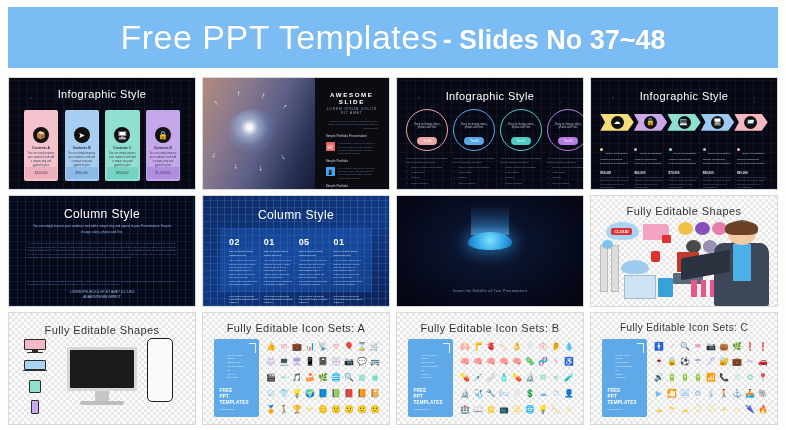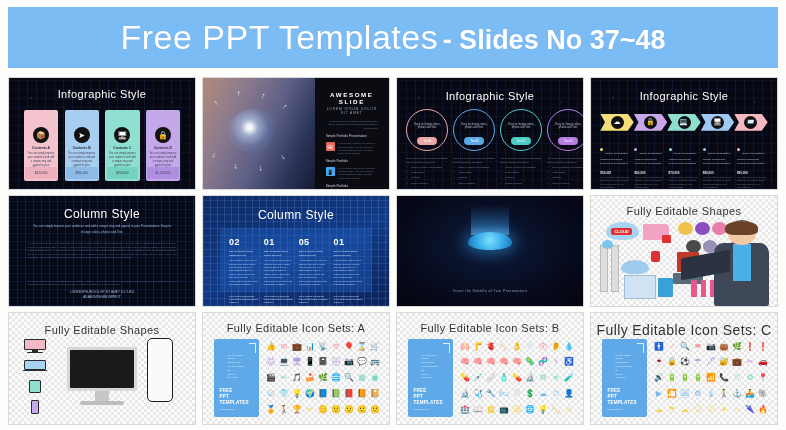--- a/index.html
+++ b/index.html
@@ -640,21 +640,21 @@
           <span style="color:#f5d24a">🌐</span>
           <span style="color:#f5d24a">💡</span>
           <span style="color:#f5d24a">🦴</span>
           <span style="color:#f5d24a">⚠</span>
         </div>
       </div>
     </div>
 
     <div class="slide">
       <div class="slide-inner bg-checker">
-        <div class="slide-title dark-txt" style="top:8%;font-size:14px">Fully Editable Icon Sets: C</div>
+        <div class="slide-title dark-txt" style="top:8%;font-size:10px">Fully Editable Icon Sets: C</div>
         <div class="icon-card">
           <div class="corner"></div>
           <div class="lines" style="white-space:pre-line">You can Resize without
 losing quality.
 You can Change Fill
 Color &amp;
 Line Color.</div>
           <div class="brand" style="white-space:pre-line">FREE
 PPT
 TEMPLATES</div>

